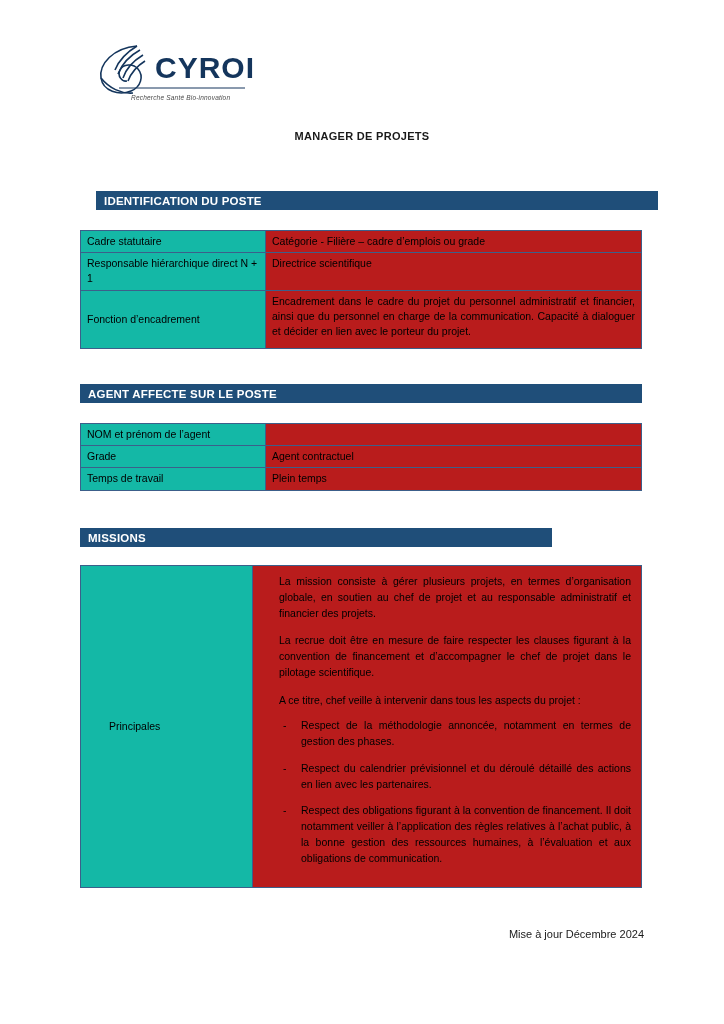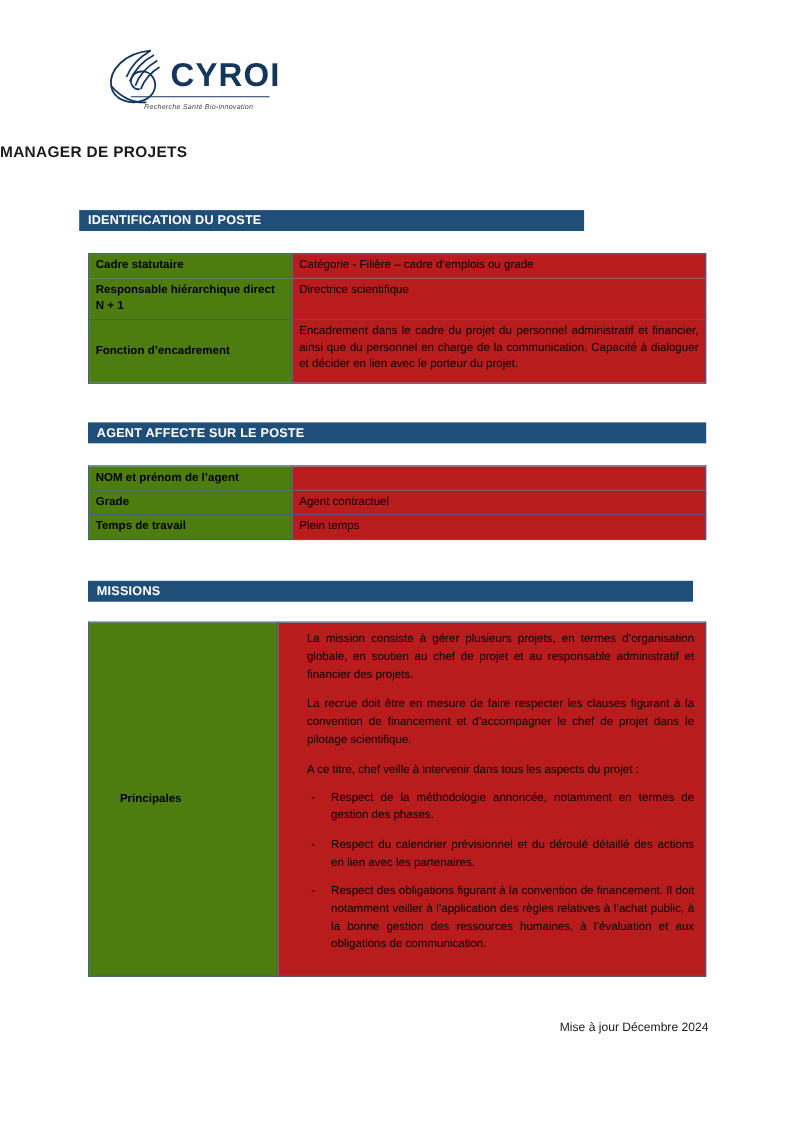--- a/index.html
+++ b/index.html
@@ -42,58 +42,58 @@
     font-style: italic;
     white-space: nowrap;
   }
 
   
   .doc-title {
     position: absolute;
     left: 0;
     right: 0;
     top: 130px;
-    font-size: 14px;
+    text-align: center;
+    font-size: 11px;
     font-weight: bold;
     letter-spacing: .3px;
     color: #1a1a1a;
   }
 
   
   .section-bar {
     background: #1f4e79;
     color: #ffffff;
     font-size: 11.5px;
     font-weight: bold;
     padding: 4px 8px;
     letter-spacing: .2px;
     box-sizing: border-box;
   }
-  .bar-identification { position: absolute; left: 72px; top: 191px; width: 459px; height: 19px; }
+  .bar-identification { position: absolute; left: 96px; top: 191px; width: 562px; height: 19px; }
   .bar-agent          { position: absolute; left: 80px; top: 384px; width: 562px; height: 19px; }
-  .bar-missions       { position: absolute; left: 80px; top: 528px; width: 550px; height: 19px; }
+  .bar-missions       { position: absolute; left: 80px; top: 528px; width: 472px; height: 19px; }
 
   
   table {
     border-collapse: collapse;
     width: 562px;
     table-layout: fixed;
   }
   td {
     border: 1px solid #3c5f8a;
     vertical-align: top;
     font-size: 10.5px;
     line-height: 1.45;
     padding: 3px 6px;
     box-sizing: border-box;
   }
   .lbl {
-    background: #4d7c0f;
+    background: #14b8a6;
     color: #000;
-    font-weight: bold;
   }
   .val {
     background: #b91c1c;
   }
 
   .tbl-identification { position: absolute; left: 80px; top: 230px; }
   .tbl-identification td.lbl { width: 185px; }
 
   .tbl-agent { position: absolute; left: 80px; top: 423px; }
   .tbl-agent td { height: 18px; }

